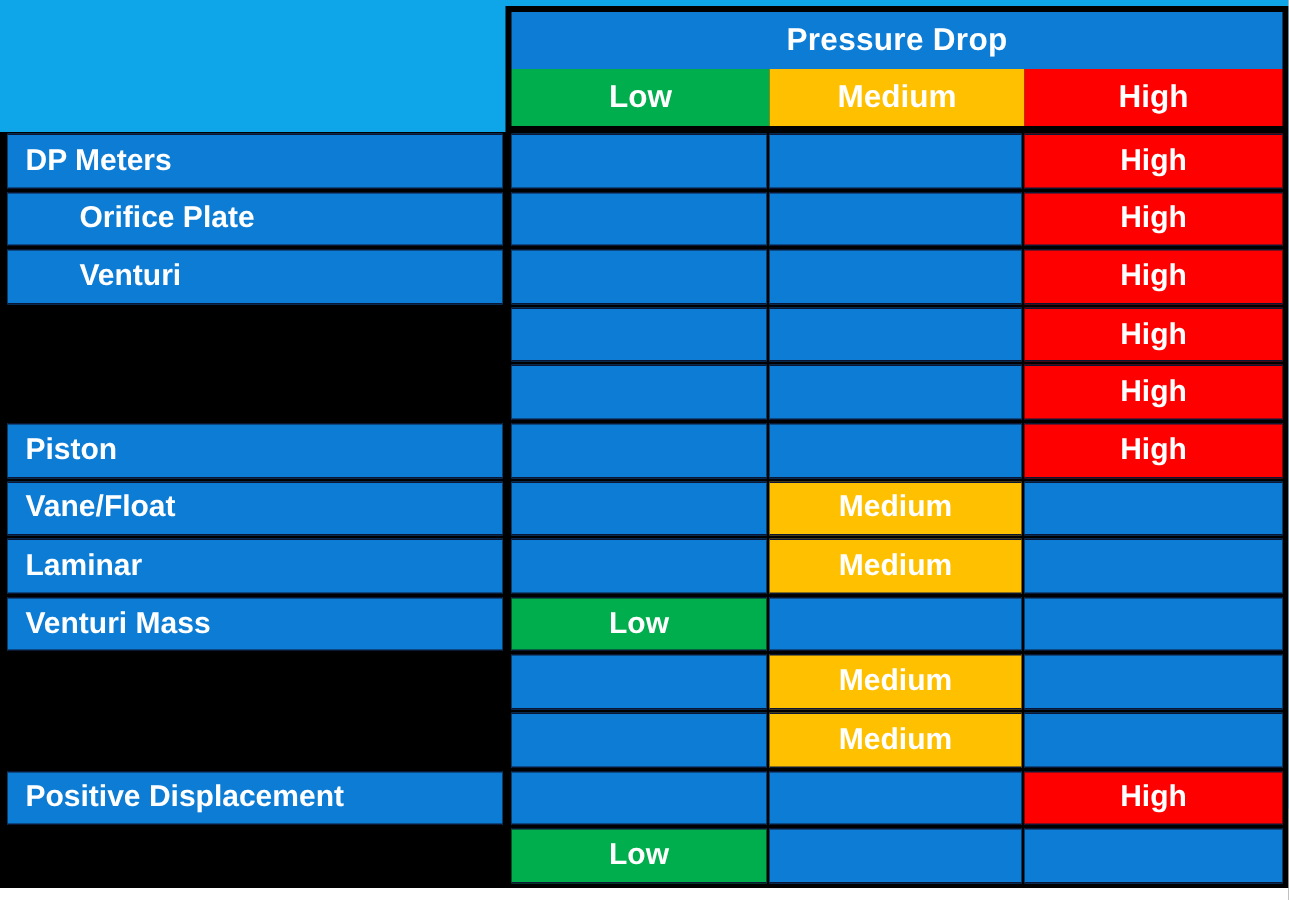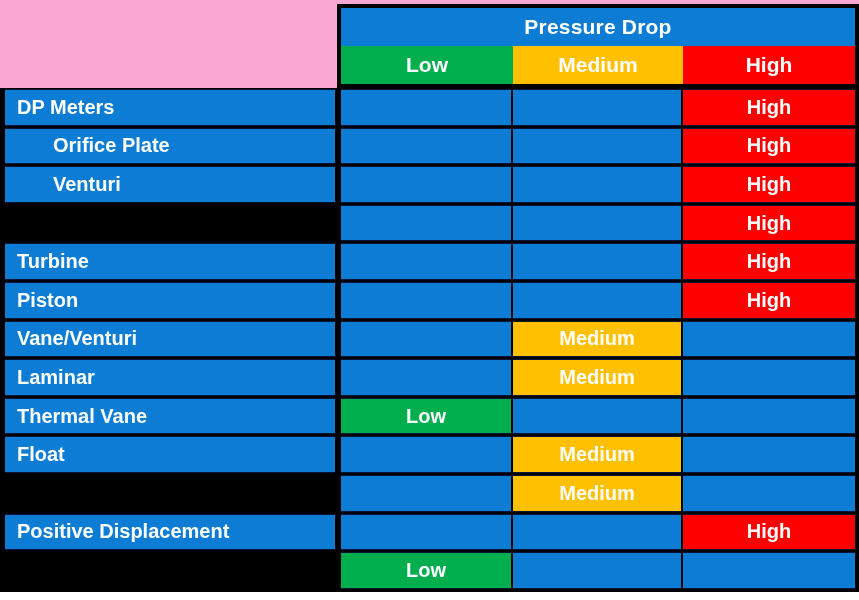--- a/index.html
+++ b/index.html
@@ -11,21 +11,21 @@
     overflow: hidden;
   }
   body {
     font-family: "Liberation Sans", sans-serif;
   }
 
   #matrix {
     position: relative;
     width: 859px;
     height: 539px;
-    background: #f9a8d4;
+    background: #0ea5e9;
   }
 
   
   .header-group {
     position: absolute;
     left: 337px;
     top: 4px;
     width: 522px;
     height: 84px;
     background: #000000;
@@ -157,51 +157,49 @@
         <div class="vcell c0 bg-blue"></div>
         <div class="vcell c1 bg-blue"></div>
         <div class="vcell c2 bg-red">High</div>
       </div>
       <div class="row">
         <div class="vcell c0 bg-blue"></div>
         <div class="vcell c1 bg-blue"></div>
         <div class="vcell c2 bg-red">High</div>
       </div>
       <div class="row">
-        <div class="name-cell">Turbine</div>
         <div class="vcell c0 bg-blue"></div>
         <div class="vcell c1 bg-blue"></div>
         <div class="vcell c2 bg-red">High</div>
       </div>
       <div class="row">
         <div class="name-cell">Piston</div>
         <div class="vcell c0 bg-blue"></div>
         <div class="vcell c1 bg-blue"></div>
         <div class="vcell c2 bg-red">High</div>
       </div>
       <div class="row">
-        <div class="name-cell">Vane/Venturi</div>
+        <div class="name-cell">Vane/Float</div>
         <div class="vcell c0 bg-blue"></div>
         <div class="vcell c1 bg-yellow">Medium</div>
         <div class="vcell c2 bg-blue"></div>
       </div>
       <div class="row">
         <div class="name-cell">Laminar</div>
         <div class="vcell c0 bg-blue"></div>
         <div class="vcell c1 bg-yellow">Medium</div>
         <div class="vcell c2 bg-blue"></div>
       </div>
       <div class="row">
-        <div class="name-cell">Thermal Vane</div>
+        <div class="name-cell">Venturi Mass</div>
         <div class="vcell c0 bg-green">Low</div>
         <div class="vcell c1 bg-blue"></div>
         <div class="vcell c2 bg-blue"></div>
       </div>
       <div class="row">
-        <div class="name-cell">Float</div>
         <div class="vcell c0 bg-blue"></div>
         <div class="vcell c1 bg-yellow">Medium</div>
         <div class="vcell c2 bg-blue"></div>
       </div>
       <div class="row">
         <div class="vcell c0 bg-blue"></div>
         <div class="vcell c1 bg-yellow">Medium</div>
         <div class="vcell c2 bg-blue"></div>
       </div>
       <div class="row">

